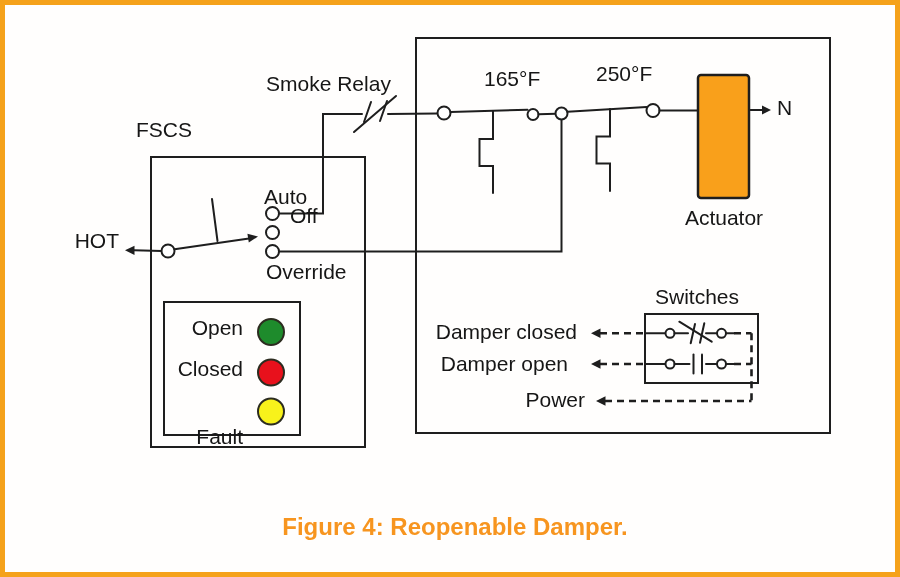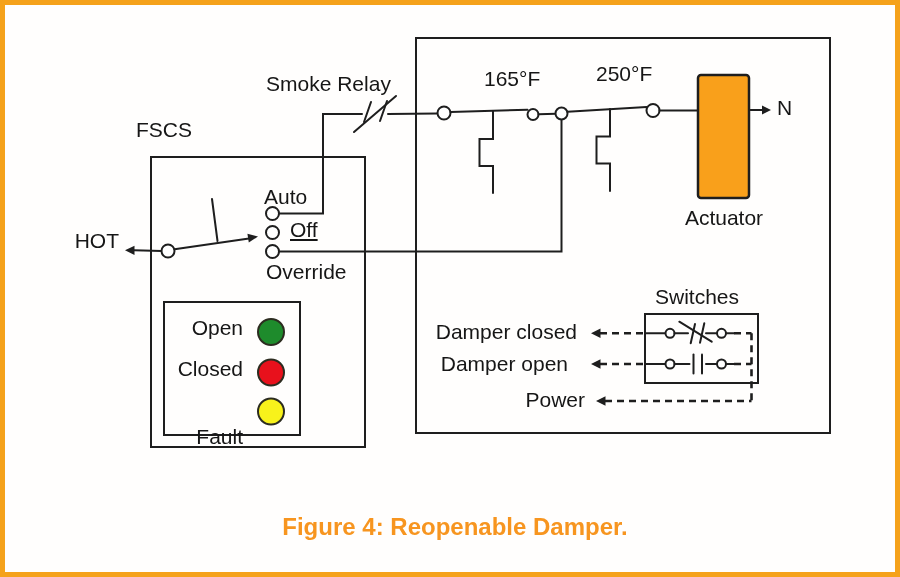--- a/index.html
+++ b/index.html
@@ -135,21 +135,21 @@
 
     <circle class="led" cx="266" cy="327" r="13" fill="#1E8B2C"></circle>
     <circle class="led" cx="266" cy="367.5" r="13" fill="#E8111C"></circle>
     <circle class="led" cx="266" cy="406.5" r="13" fill="#F8F21B"></circle>
   </svg>
 
   <div class="lbl" style="left:261px;top:68px;">Smoke Relay</div>
   <div class="lbl" style="left:131px;top:114px;">FSCS</div>
   <div class="lbl r" style="left:58px;top:225px;width:56px;">HOT</div>
   <div class="lbl" style="left:259px;top:181px;">Auto</div>
-  <div class="lbl" style="left:285px;top:214px;text-decoration:underline;">Off</div>
+  <div class="lbl" style="left:285px;top:200px;">Off</div>
   <div class="lbl" style="left:261px;top:256px;">Override</div>
   <div class="lbl" style="left:460px;top:63px;margin-left:19px;">165°F</div>
   <div class="lbl" style="left:591px;top:58px;">250°F</div>
   <div class="lbl" style="left:772px;top:92px;">N</div>
   <div class="lbl c" style="left:672px;top:202px;width:94px;">Actuator</div>
   <div class="lbl" style="left:650px;top:281px;">Switches</div>
   <div class="lbl r" style="left:418px;top:316px;width:154px;">Damper closed</div>
   <div class="lbl r" style="left:418px;top:348px;width:145px;">Damper open</div>
   <div class="lbl r" style="left:478px;top:384px;width:102px;">Power</div>
 

